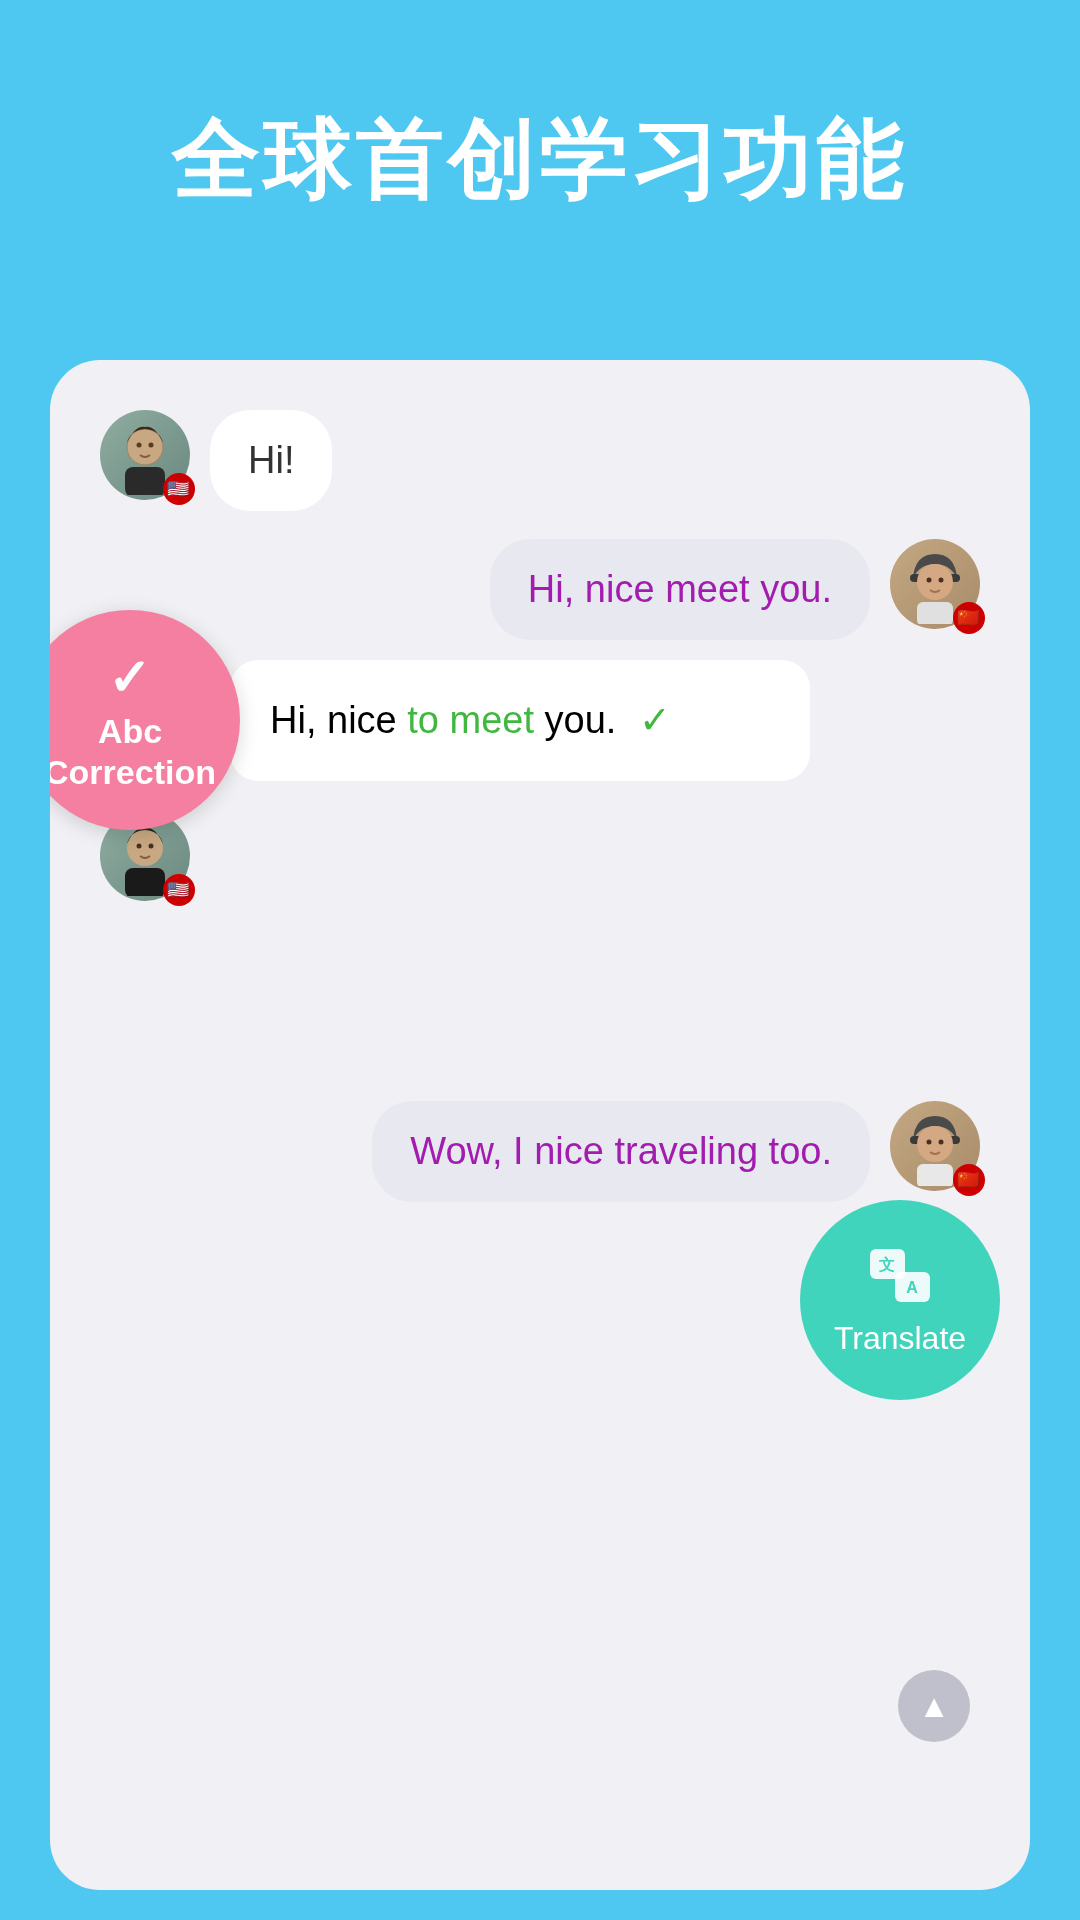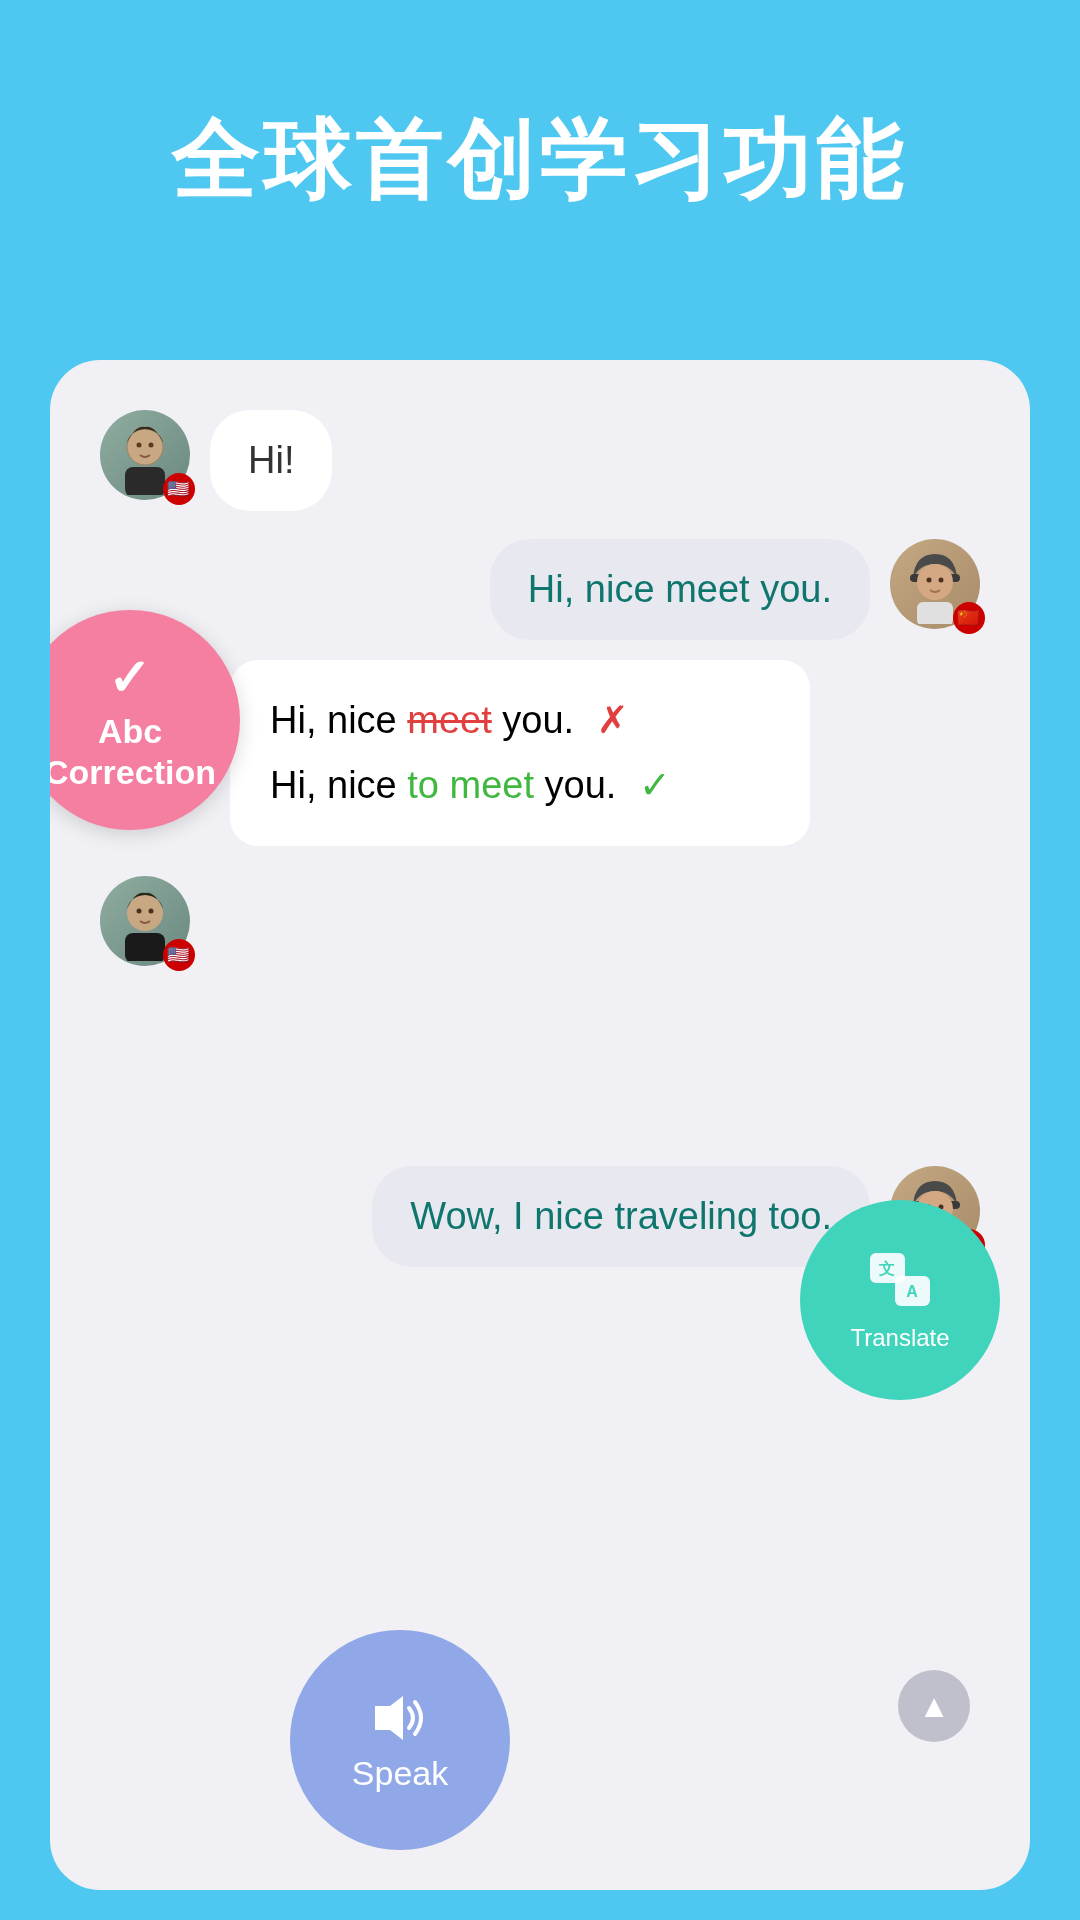--- a/index.html
+++ b/index.html
@@ -77,21 +77,21 @@
       position: relative;
     }
 
     .bubble-white {
       background: #ffffff;
       color: #333;
     }
 
     .bubble-light {
       background: #e8e8f0;
-      color: #0f766e;
+      color: #a21caf;
     }
 
     .chat-row.left .bubble { margin-left: 20px; }
     .chat-row.right .bubble { margin-right: 20px; }
 
     
     .abc-correction {
       position: absolute;
       left: -30px;
       top: 250px;
@@ -170,21 +170,21 @@
       z-index: 20;
     }
 
     .translate-icon-svg {
       width: 70px;
       height: 70px;
       margin-bottom: 6px;
     }
 
     .translate-label {
-      font-size: 24px;
+      font-size: 32px;
       font-weight: 500;
     }
 
     
     .speak-bubble {
       position: absolute;
       left: 240px;
       top: 1270px;
       width: 220px;
       height: 220px;
@@ -298,26 +298,20 @@
         </svg>
       </div>
       <div class="flag-badge">🇨🇳</div>
     </div>
     <div class="bubble bubble-light">
       <span>Hi, nice meet you.</span>
     </div>
   </div>
 
   <div class="correction-box">
-    <div>
-      <span>Hi, nice </span>
-      <span class="strikethrough">meet</span>
-      <span> you.</span>
-      <span class="x-mark">✗</span>
-    </div>
     <div>
       <span>Hi, nice </span>
       <span class="correct-word">to meet</span>
       <span> you.</span>
       <span class="check-mark">✓</span>
     </div>
   </div>
 
 
   <div class="translate-bubble">
@@ -339,30 +333,20 @@
           <circle cx="34" cy="30" r="2.5" fill="#4a3020"></circle>
           <circle cx="46" cy="30" r="2.5" fill="#4a3020"></circle>
           <path d="M35 40 Q40 44 45 40" stroke="#8a5a40" stroke-width="2" fill="none"></path>
           <rect x="20" y="52" width="40" height="30" rx="8" fill="#1a1a1a"></rect>
         </svg>
       </div>
       <div class="flag-badge">🇺🇸</div>
     </div>
   </div>
 
-  <div class="speak-bubble">
-    <svg width="70" height="60" viewBox="0 0 70 60">
-
-      <polygon points="10,18 25,18 38,8 38,52 25,42 10,42" fill="white"></polygon>
-
-      <path d="M44 20 Q52 30 44 40" stroke="white" stroke-width="4" fill="none" stroke-linecap="round"></path>
-      <path d="M50 14 Q62 30 50 46" stroke="white" stroke-width="4" fill="none" stroke-linecap="round"></path>
-    </svg>
-    <span class="speak-label">Speak</span>
-  </div>
 
   <div class="scroll-up-btn">
     <span>▲</span>
   </div>
 
   <div class="chat-row right" style="margin-top: 200px;">
     <div class="avatar">
       <div class="face-female">
         <svg class="face-svg" viewBox="0 0 80 80">
           <path d="M18 34 Q20 10 40 10 Q60 10 62 34 Q55 20 40 20 Q25 20 18 34Z" fill="#4a4a4a"></path>

